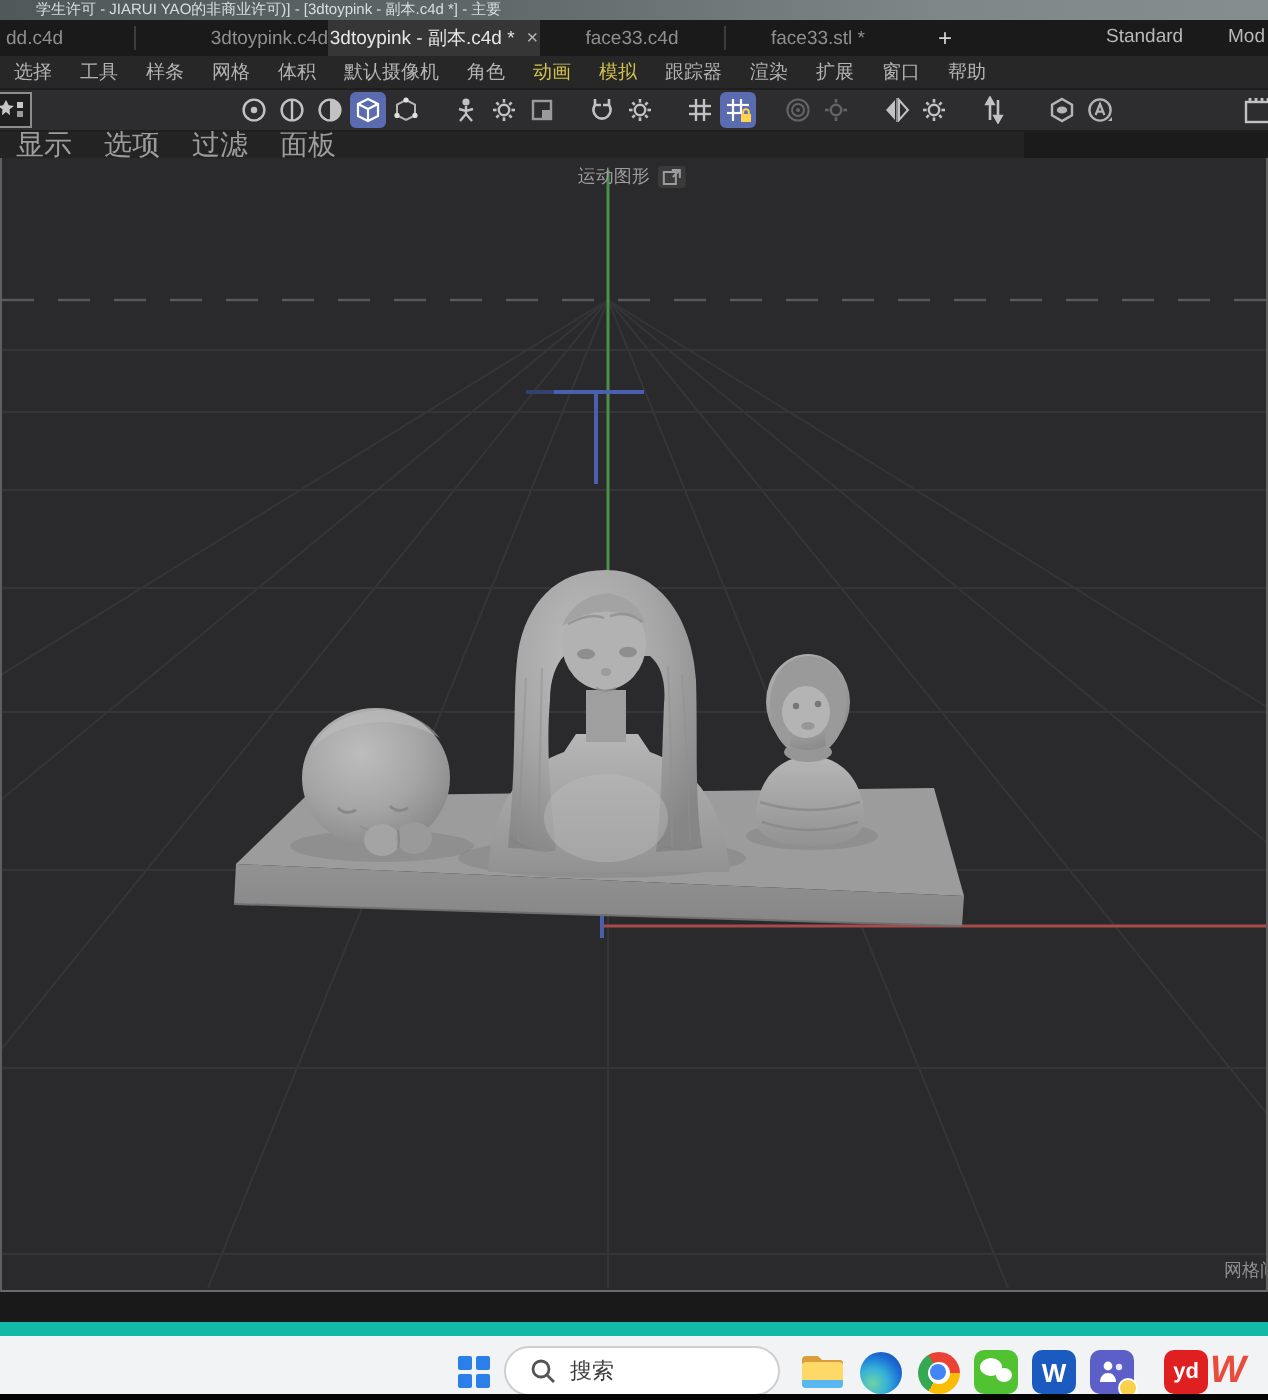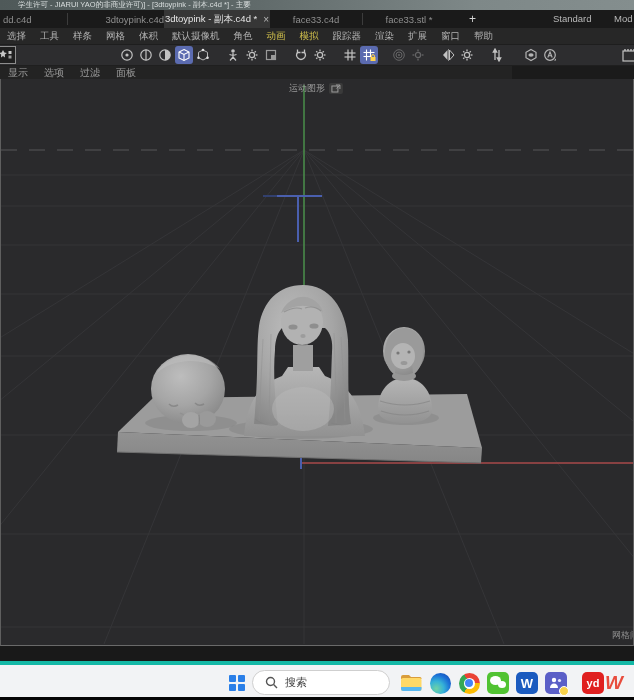--- a/index.html
+++ b/index.html
@@ -35,37 +35,37 @@
     display:flex;align-items:center;border-bottom:1px solid #1f1f1f;box-sizing:border-box;}
   .ticon{width:18px;height:18px;display:flex;align-items:center;justify-content:center;border-radius:3px;flex:0 0 auto;}
   .ticon.active{background:#5b6bb0;}
   .tgroup{display:flex;align-items:center;gap:1px;}
   .dim{opacity:.35;}
   .snapshot{width:20px;height:18px;margin-left:-4px;border:1px solid #8d8d8d;background:#1f1f1f;
     display:flex;align-items:center;justify-content:center;box-sizing:border-box;}
 
   
   .vpmenu{position:absolute;left:0;top:66px;width:512px;height:13px;background:#232323;
-    display:flex;align-items:center;color:#9c9c9c;font-size:10px;}
+    display:flex;align-items:center;color:#9c9c9c;font-size:14px;}
   .vpmenu .vm{padding:0 8px;}
 
   
   .viewport{position:absolute;left:0;top:79px;width:634px;height:567px;background:#2a2a2c;
     border-left:1px solid #5f5f5f;border-right:1px solid #5f5f5f;border-bottom:1px solid #6a6a6a;box-sizing:border-box;overflow:hidden;}
   .cam-label{position:absolute;top:3px;left:50%;transform:translateX(-52%);display:flex;align-items:center;gap:4px;
     color:#9c9c9c;font-size:9px;z-index:3;}
   .cam-swap{width:14px;height:11px;display:flex;align-items:center;justify-content:center;background:#3a3a3a;border-radius:2px;}
   .grid-label{position:absolute;right:-6px;bottom:3px;color:#8f8f8f;font-size:9px;white-space:nowrap;z-index:3;}
   .scene{position:absolute;left:0;top:0;}
 
   
   .understrip{position:absolute;left:0;top:646px;width:634px;height:15px;background:#191919;}
 
   
-  .taskbar{position:absolute;left:0;top:661px;width:634px;height:36px;background:#f2f3f5;border-top:4px solid #14b8a6;box-sizing:border-box;}
+  .taskbar{position:absolute;left:0;top:661px;width:634px;height:36px;background:#f2f3f5;border-top:7px solid #14b8a6;box-sizing:border-box;}
   .start{position:absolute;left:229px;top:10px;width:16px;height:16px;display:grid;grid-template-columns:7px 7px;grid-template-rows:7px 7px;gap:1.6px;}
   .start span{background:#2a7fe8;border-radius:1px;}
   .searchpill{position:absolute;left:252px;top:5px;width:138px;height:25px;border-radius:13px;background:#fff;
     border:1px solid #cfcfcf;display:flex;align-items:center;gap:7px;padding-left:12px;box-sizing:border-box;
     color:#3c3c3c;font-size:11px;}
   .tb-icon{position:absolute;top:6px;width:24px;height:24px;display:flex;align-items:center;justify-content:center;}
   .run-dash{position:absolute;top:32px;width:6px;height:3px;border-radius:2px;background:#8d9094;}
 
   .chrome-ball{width:21px;height:21px;border-radius:50%;
     background:conic-gradient(from 90deg,#fbbc05 0 120deg,#34a853 0 240deg,#ea4335 0 360deg);

